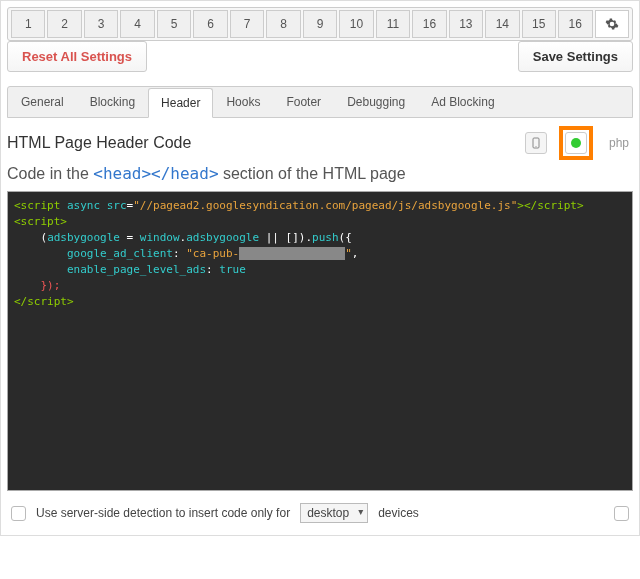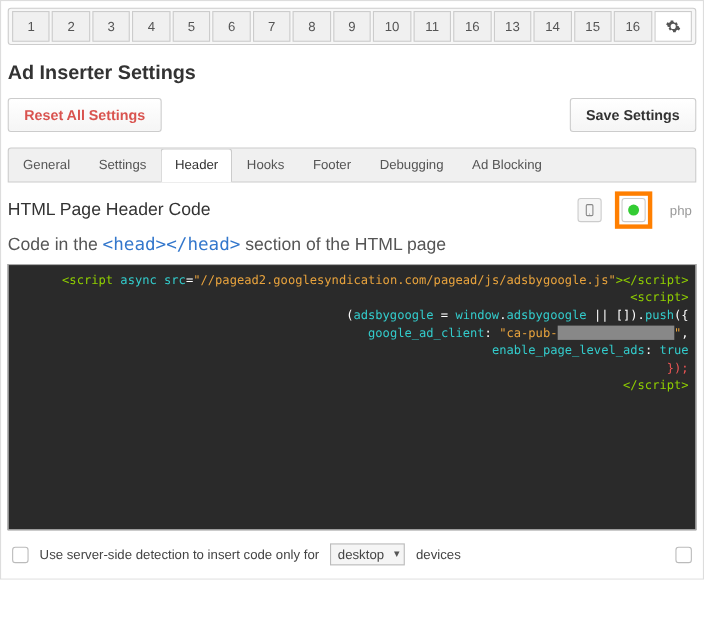--- a/index.html
+++ b/index.html
@@ -7,35 +7,35 @@
 .container { width: 640px; background: #fff; border: 1px solid #ddd; padding: 6px; }
 .num-tabs { display: flex; gap: 0; background: #f7f7f7; border: 1px solid #ccc; border-radius: 3px; padding: 2px; }
 .num-tab { flex: 1; text-align: center; padding: 6px 0; border: 1px solid #ccc; background: #f0f0f0; cursor: pointer; font-size: 12px; color: #555; margin: 0 1px; }
 .gear-tab { flex: 1; text-align: center; padding: 4px 0; border: 1px solid #ccc; background: #fff; cursor: pointer; margin: 0 1px; display: flex; align-items: center; justify-content: center; }
 .gear-tab svg { width: 14px; height: 14px; fill: #555; }
 .title { font-size: 18px; font-weight: bold; color: #333; margin: 15px 0 12px; }
 .btn-row { display: flex; justify-content: space-between; margin-bottom: 14px; }
 .btn { padding: 7px 14px; border: 1px solid #ccc; border-radius: 3px; background: linear-gradient(#fff,#f5f5f5); cursor: pointer; font-size: 13px; font-weight: bold; }
 .btn-danger { color: #d9534f; }
 .btn-dark { color: #333; }
-.sec-tabs { display: flex; border-bottom: 1px solid #ccc; background: #f0f0f0; border-radius: 3px 3px 0 0; border: 1px solid #ccc; border-bottom: 1px solid #ccc; }
+.sec-tabs { display: flex; border-bottom: 1px solid #ccc; background: #f0f0f0; border-radius: 3px 3px 0 0; border: 1px solid #ccc; border-bottom: 1px solid #ccc; align-items: flex-end; }
 .sec-tab { padding: 7px 12px; border: 1px solid transparent; cursor: pointer; font-size: 12px; color: #555; }
 .sec-tab.active { background: #fff; border: 1px solid #ccc; border-bottom: 1px solid #fff; margin-bottom: -1px; color: #333; border-radius: 3px 3px 0 0; }
 .header-row { display: flex; align-items: center; justify-content: space-between; margin-top: 8px; }
 .h2 { font-size: 16px; color: #333; font-weight: normal; }
 .header-ctrls { display: flex; align-items: center; gap: 12px; }
 .mini-btn { width: 22px; height: 22px; border: 1px solid #ccc; background: #f5f5f5; border-radius: 3px; display: inline-flex; align-items: center; justify-content: center; cursor: pointer; }
 .mini-btn svg { width: 12px; height: 14px; fill: #888; }
 .highlight { border: 4px solid #ff7f00; padding: 2px; display: inline-flex; }
 .green-btn { width: 22px; height: 22px; border: 1px solid #ccc; background: #fff; border-radius: 3px; display: inline-flex; align-items: center; justify-content: center; cursor: pointer; }
 .green-dot { width: 10px; height: 10px; background: #3c3; border-radius: 50%; }
 .php-lbl { color: #999; font-size: 12px; padding: 0 4px; }
 .sub { font-size: 16px; color: #555; margin: 4px 0 8px; }
 .sub .tag { color: #3377cc; font-family: monospace; }
-.editor { background: #2a2a2a; color: #ddd; font-family: Consolas, monospace; font-size: 11px; padding: 6px; line-height: 1.45; height: 242px; overflow: hidden; white-space: pre; border: 1px solid #aaa; text-align: right; }
+.editor { background: #2a2a2a; color: #ddd; font-family: Consolas, monospace; font-size: 11px; padding: 6px; line-height: 1.45; height: 300px; overflow: hidden; white-space: pre; border: 1px solid #aaa; }
 .t-green { color: #8fce00; }
 .t-cyan { color: #3cc; }
 .t-orange { color: #e8a33d; }
 .t-white { color: #fff; }
 .t-red { color: #e55; }
 .t-redact { background: #888; color: transparent; }
 .bottom { display: flex; align-items: center; gap: 10px; padding: 12px 4px 6px; font-size: 12px; color: #444; }
 .chk { width: 15px; height: 15px; border: 1px solid #bbb; border-radius: 3px; display: inline-block; background: #fff; cursor: pointer; flex-shrink: 0; }
 .sel { border: 1px solid #bbb; padding: 2px 18px 2px 6px; font-size: 12px; background: #f5f5f5; cursor: pointer; position: relative; }
 .sel::after { content: "▾"; position: absolute; right: 4px; color: #555; font-size: 10px; }
@@ -63,30 +63,29 @@
     <div class="num-tab">14</div>
     <div class="num-tab">15</div>
     <div class="num-tab">16</div>
     <div class="gear-tab">
       <svg viewBox="0 0 24 24">
           <path d="M12 8a4 4 0 100 8 4 4 0 000-8zm9 4a9 9 0 01-.1 1.3l2.1 1.6-2 3.5-2.5-1a7 7 0 01-2.2 1.3l-.4 2.6h-4l-.4-2.6a7 7 0 01-2.2-1.3l-2.5 1-2-3.5 2.1-1.6A9 9 0 013 12a9 9 0 01.1-1.3L1 9.1l2-3.5 2.5 1a7 7 0 012.2-1.3L8.1 2.7h4l.4 2.6a7 7 0 012.2 1.3l2.5-1 2 3.5-2.1 1.6A9 9 0 0121 12z"></path>
         </svg>
     </div>
   </div>
 
-  <div class="title">Ad Inserter Settings</div>
 
   <div class="btn-row">
     <button class="btn btn-danger">Reset All Settings</button>
     <button class="btn btn-dark">Save Settings</button>
   </div>
 
   <div class="sec-tabs">
     <div class="sec-tab">General</div>
-    <div class="sec-tab">Settings</div>
+    <div class="sec-tab">Blocking</div>
     <div class="sec-tab active">Header</div>
     <div class="sec-tab">Hooks</div>
     <div class="sec-tab">Footer</div>
     <div class="sec-tab">Debugging</div>
     <div class="sec-tab">Ad Blocking</div>
   </div>
 
   <div class="header-row">
     <div class="h2">HTML Page Header Code</div>
     <div class="header-ctrls">

